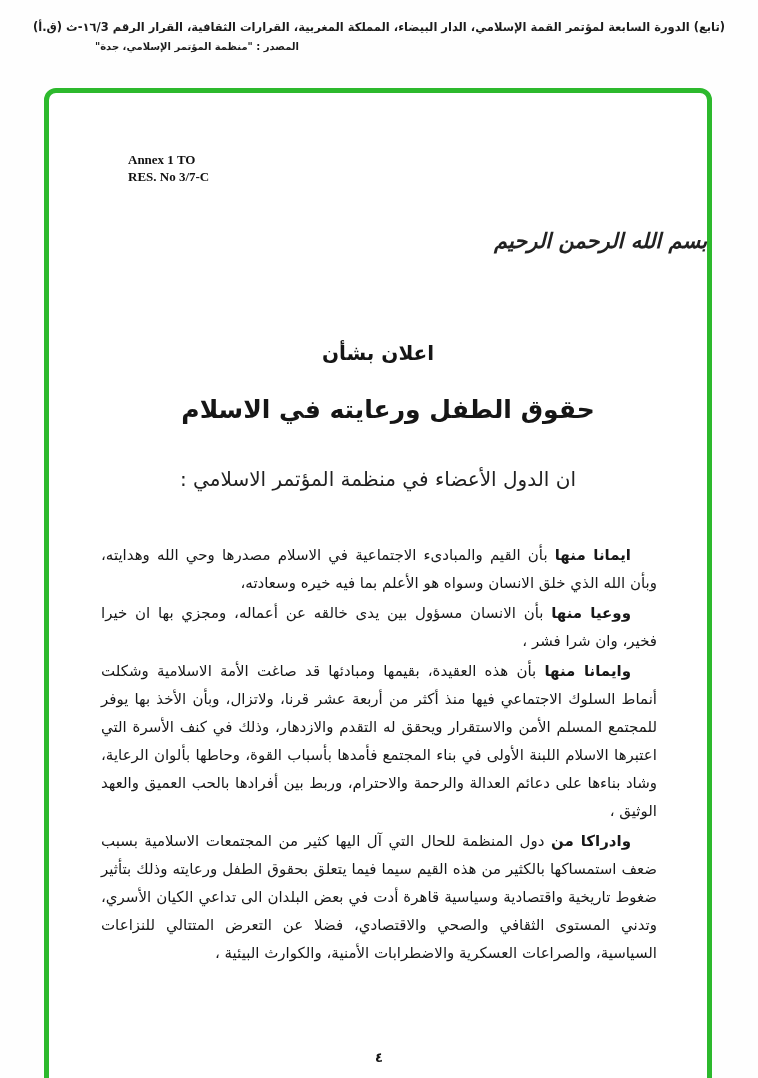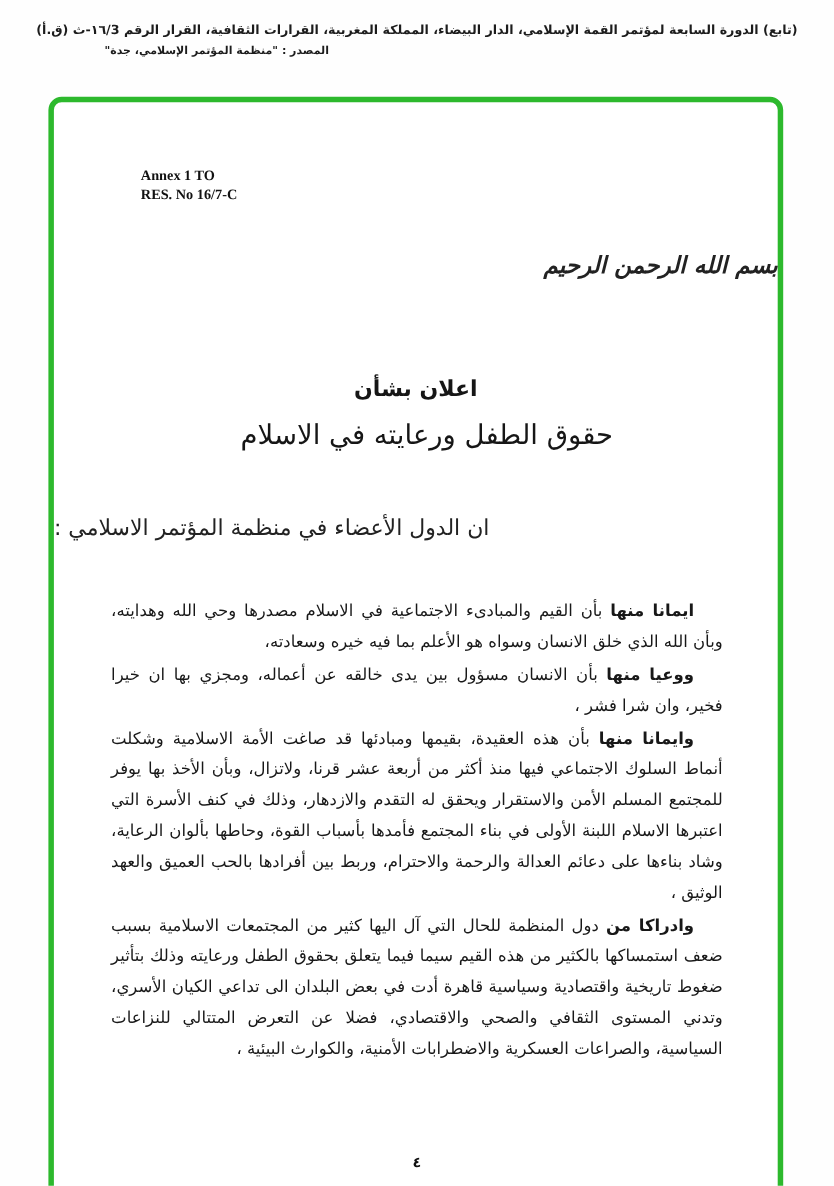--- a/index.html
+++ b/index.html
@@ -88,33 +88,33 @@
     width: 100%;
     text-align: center;
     direction: rtl;
   }
   .title-line1 {
     font-size: 20px;
     font-weight: bold;
     color: #161616;
   }
   .title-line2 {
-    margin-top: 16px;
+    margin-top: 30px;
     font-size: 25px;
-    font-weight: normal;
+    font-weight: bold;
     color: #161616;
     padding-left: 20px;
   }
 
   .preamble {
     position: absolute;
     top: 374px;
     left: 0;
     width: 100%;
-    text-align: left;
+    text-align: center;
     direction: rtl;
     font-size: 20px;
     font-weight: 500;
     color: #222;
   }
 
   .body-text {
     position: absolute;
     top: 448px;
     right: 50px;
@@ -152,21 +152,21 @@
 
   <div class="header">
     <div class="header-line1">(تابع) الدورة السابعة لمؤتمر القمة الإسلامي، الدار البيضاء، المملكة المغربية، القرارات الثقافية، القرار الرقم ١٦/3-ث (ق.أ)</div>
     <div class="header-line2">المصدر :  "منظمة المؤتمر الإسلامي، جدة"</div>
   </div>
 
   <div class="frame">
 
     <div class="annex">
       <div>Annex 1 TO</div>
-      <div>RES. No 16/7-C</div>
+      <div>RES. No 3/7-C</div>
     </div>
 
     <div class="basmala">بسم الله الرحمن الرحيم</div>
 
     <div class="title-block">
       <div class="title-line1">اعلان بشأن</div>
       <div class="title-line2">حقوق الطفل ورعايته في الاسلام</div>
     </div>
 
     <div class="preamble">ان الدول الأعضاء في منظمة المؤتمر الاسلامي :</div>

